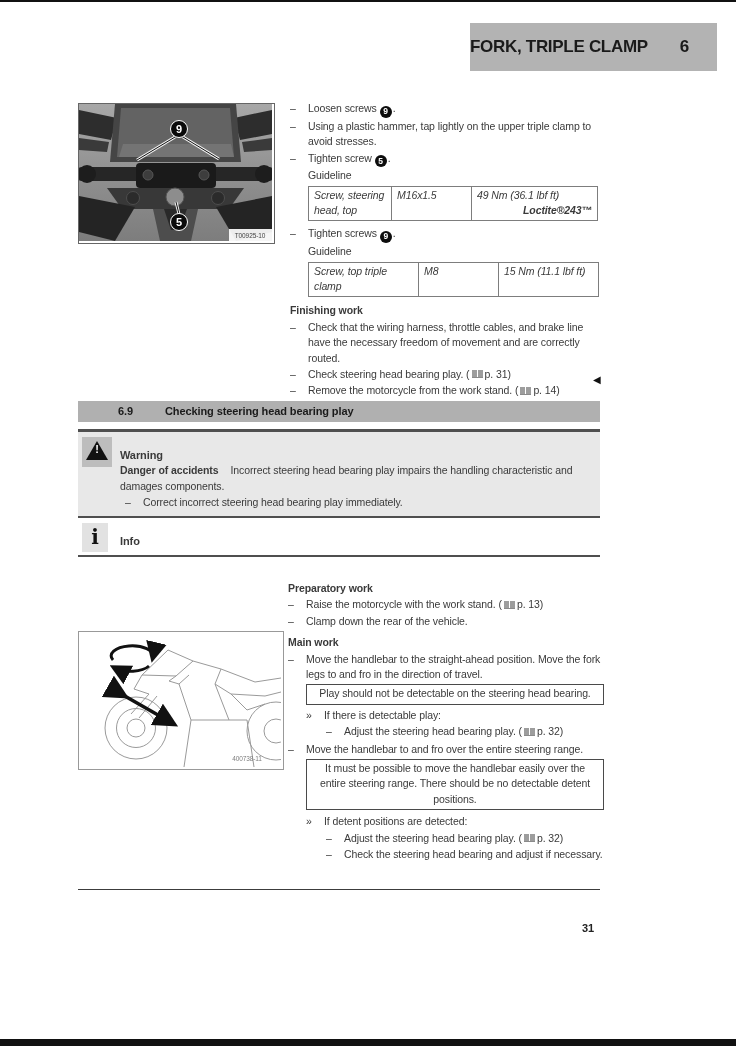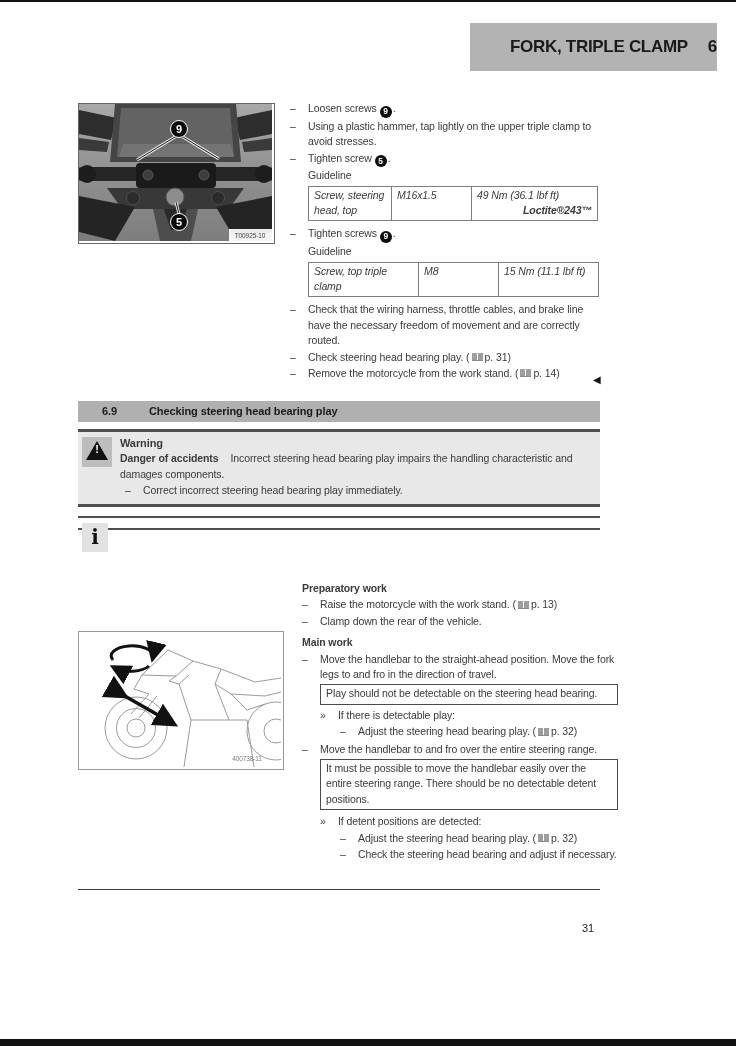--- a/index.html
+++ b/index.html
@@ -7,90 +7,90 @@
         font-family:"Liberation Sans",sans-serif;font-size:10.5px;line-height:15.4px;
         color:#3a3a3a;letter-spacing:-0.1px;}
   .abs{position:absolute;}
 
   
   .top-line{left:0;top:0;width:736px;height:2px;background:#111;}
   .bottom-bar{left:0;top:1039px;width:736px;height:7px;background:#111;}
 
   
   .header-bar{left:470px;top:23px;width:247px;height:48px;background:#b3b3b3;
-              display:flex;align-items:center;justify-content:flex-end;gap:20px;
+              display:flex;align-items:center;justify-content:flex-start;gap:32px;
               font-weight:bold;font-size:17px;color:#1a1a1a;letter-spacing:-0.3px;}
 
   
   .fig{border:1px solid #666;background:#fff;}
   .fig1{left:78px;top:103px;width:195px;height:139px;}
   .fig2{left:78px;top:631px;width:204px;height:137px;border-color:#999;}
 
   
   .col{width:316px;}
   .col-top{left:290px;top:101px;}
-  .col-prep{left:302px;top:581px;}
+  .col-prep{left:288px;top:581px;}
 
   .li{display:flex;margin-bottom:1px;}
   .li>.b{flex:0 0 18px;}
   .li>.t{flex:1;}
   .sub{display:flex;margin:1px 0 1px 18px;}
   .sub>.b{flex:0 0 18px;}
   .sub>.t{flex:1;}
   .heading{font-weight:bold;margin:6px 0 1px;}
   .guideline{margin-left:18px;}
 
   table{border-collapse:collapse;margin:2px 0 5px 18px;table-layout:fixed;font-style:italic;}
   td{border:1px solid #7d7d7d;padding:1px 5px 2px;vertical-align:top;}
   .t1-c1{width:72px;} .t1-c2{width:69px;} .t1-c3{width:115px;}
   .t2-c1{width:99px;} .t2-c2{width:69px;} .t2-c3{width:89px;}
   .torque-agent{font-weight:bold;text-align:right;}
 
-  .note{border:1px solid #4a4a4a;margin:2px 0 3px 18px;padding:1px 5px 2px;}
+  .note{border:1px solid #4a4a4a;margin:2px 0 3px 18px;padding:1px 5px 2px;text-align:center;}
 
   .badge{display:inline-flex;align-items:center;justify-content:center;
          width:12px;height:12px;border-radius:50%;background:#0d0d0d;color:#fff;
          font-size:8.5px;font-weight:bold;vertical-align:-2px;margin:0 1px 0 3px;letter-spacing:0;}
 
   .ref{white-space:nowrap;color:#3a3a3a;}
   .book-icon{display:inline-block;width:11px;height:7px;margin:0 2px;vertical-align:-0.5px;
              background:linear-gradient(to right,#9d9d9d 0 45%,#ffffff 45% 55%,#9d9d9d 55% 100%);
              border-bottom:1.5px solid #8a8a8a;}
 
   .end-marker{left:593px;top:372px;font-size:10px;color:#111;}
 
   
   .section-bar{left:78px;top:401px;width:522px;height:21px;background:#b0b0b0;
                display:flex;align-items:center;font-weight:bold;font-size:11px;color:#1a1a1a;}
-  .section-num{padding-left:24px;width:47px;}
+  .section-num{padding-left:24px;width:47px;margin-left:16px;}
 
   
   .warning-box{left:78px;top:429px;width:522px;background:#e8e8e8;
                border-top:3px solid #4f4f4f;border-bottom:3px solid #4f4f4f;
                padding:4px 6px 5px 4px;box-sizing:border-box;}
   .warn-icon-sq{position:absolute;left:4px;top:5px;width:30px;height:30px;background:#bdbdbd;}
   .tri-shape{position:absolute;left:4px;top:4px;width:0;height:0;
              border-left:11px solid transparent;border-right:11px solid transparent;
              border-bottom:19px solid #111;}
   .tri-mark{position:absolute;left:0;top:7px;width:30px;text-align:center;
             color:#fff;font-weight:bold;font-size:11px;line-height:11px;}
-  .box-text{margin-left:38px;}
+  .box-text{margin-left:38px;margin-top:12px;}
   .box-title{font-weight:bold;font-size:11px;}
   .lead{font-weight:bold;margin-right:12px;}
 
   
   .info-box{left:78px;top:516px;width:522px;background:#fff;
             border-top:2.5px solid #4f4f4f;border-bottom:2.5px solid #4f4f4f;
             padding:4px 6px 6px 4px;box-sizing:border-box;}
   .info-icon-sq{position:absolute;left:4px;top:5px;width:26px;height:29px;background:#e2e2e2;
                 display:flex;align-items:center;justify-content:center;
                 font-family:"DejaVu Serif",serif;font-weight:bold;font-size:20px;color:#111;}
 
   .bottom-rule{left:78px;top:889px;width:522px;height:1px;background:#3c3c3c;}
-  .page-num{left:582px;top:921px;font-weight:normal;font-size:11px;color:#222;}
+  .page-num{left:582px;top:921px;font-weight:bold;font-size:11px;color:#222;}
 </style>
 </head>
 <body>
 
 <div class="page">
 
   <div class="abs top-line"></div>
 
   <div class="abs header-bar">
     <span>FORK, TRIPLE CLAMP</span>
@@ -188,20 +188,21 @@
     <div class="guideline">Guideline</div>
     <table>
       <tbody>
           <tr>
         <td class="t2-c1">Screw, top triple clamp</td>
         <td class="t2-c2">M8</td>
         <td class="t2-c3">15 Nm (11.1 lbf ft)</td>
       </tr>
     </tbody>
       </table>
+    <div class="heading">Finishing work</div>
     <div class="li">
       <span class="b">–</span>
       <span class="t">Check that the wiring harness, throttle cables, and brake line have the necessary freedom of movement and are correctly routed.</span>
     </div>
     <div class="li">
       <span class="b">–</span>
       <span class="t"><span>Check steering head bearing play.</span>
         <span class="ref"><span>(</span><span class="book-icon"></span><span>p. 31</span><span>)</span></span></span>
     </div>
     <div class="li">
@@ -231,20 +232,21 @@
         <span class="t">Correct incorrect steering head bearing play immediately.</span>
       </div>
     </div>
   </div>
 
   <div class="abs info-box">
     <span class="info-icon-sq">
         <span>i</span>
       </span>
     <div class="box-text">
+      <div class="box-title">Info</div>
     </div>
   </div>
 
   <div class="abs fig fig2">
     <svg width="202" height="135" viewBox="0 0 202 135">
       <defs>
         <marker id="ah2" markerWidth="7" markerHeight="7" refX="5" refY="3.5" orient="auto">
           <polygon points="0,0 7,3.5 0,7" fill="#111"></polygon>
         </marker>
       </defs>

